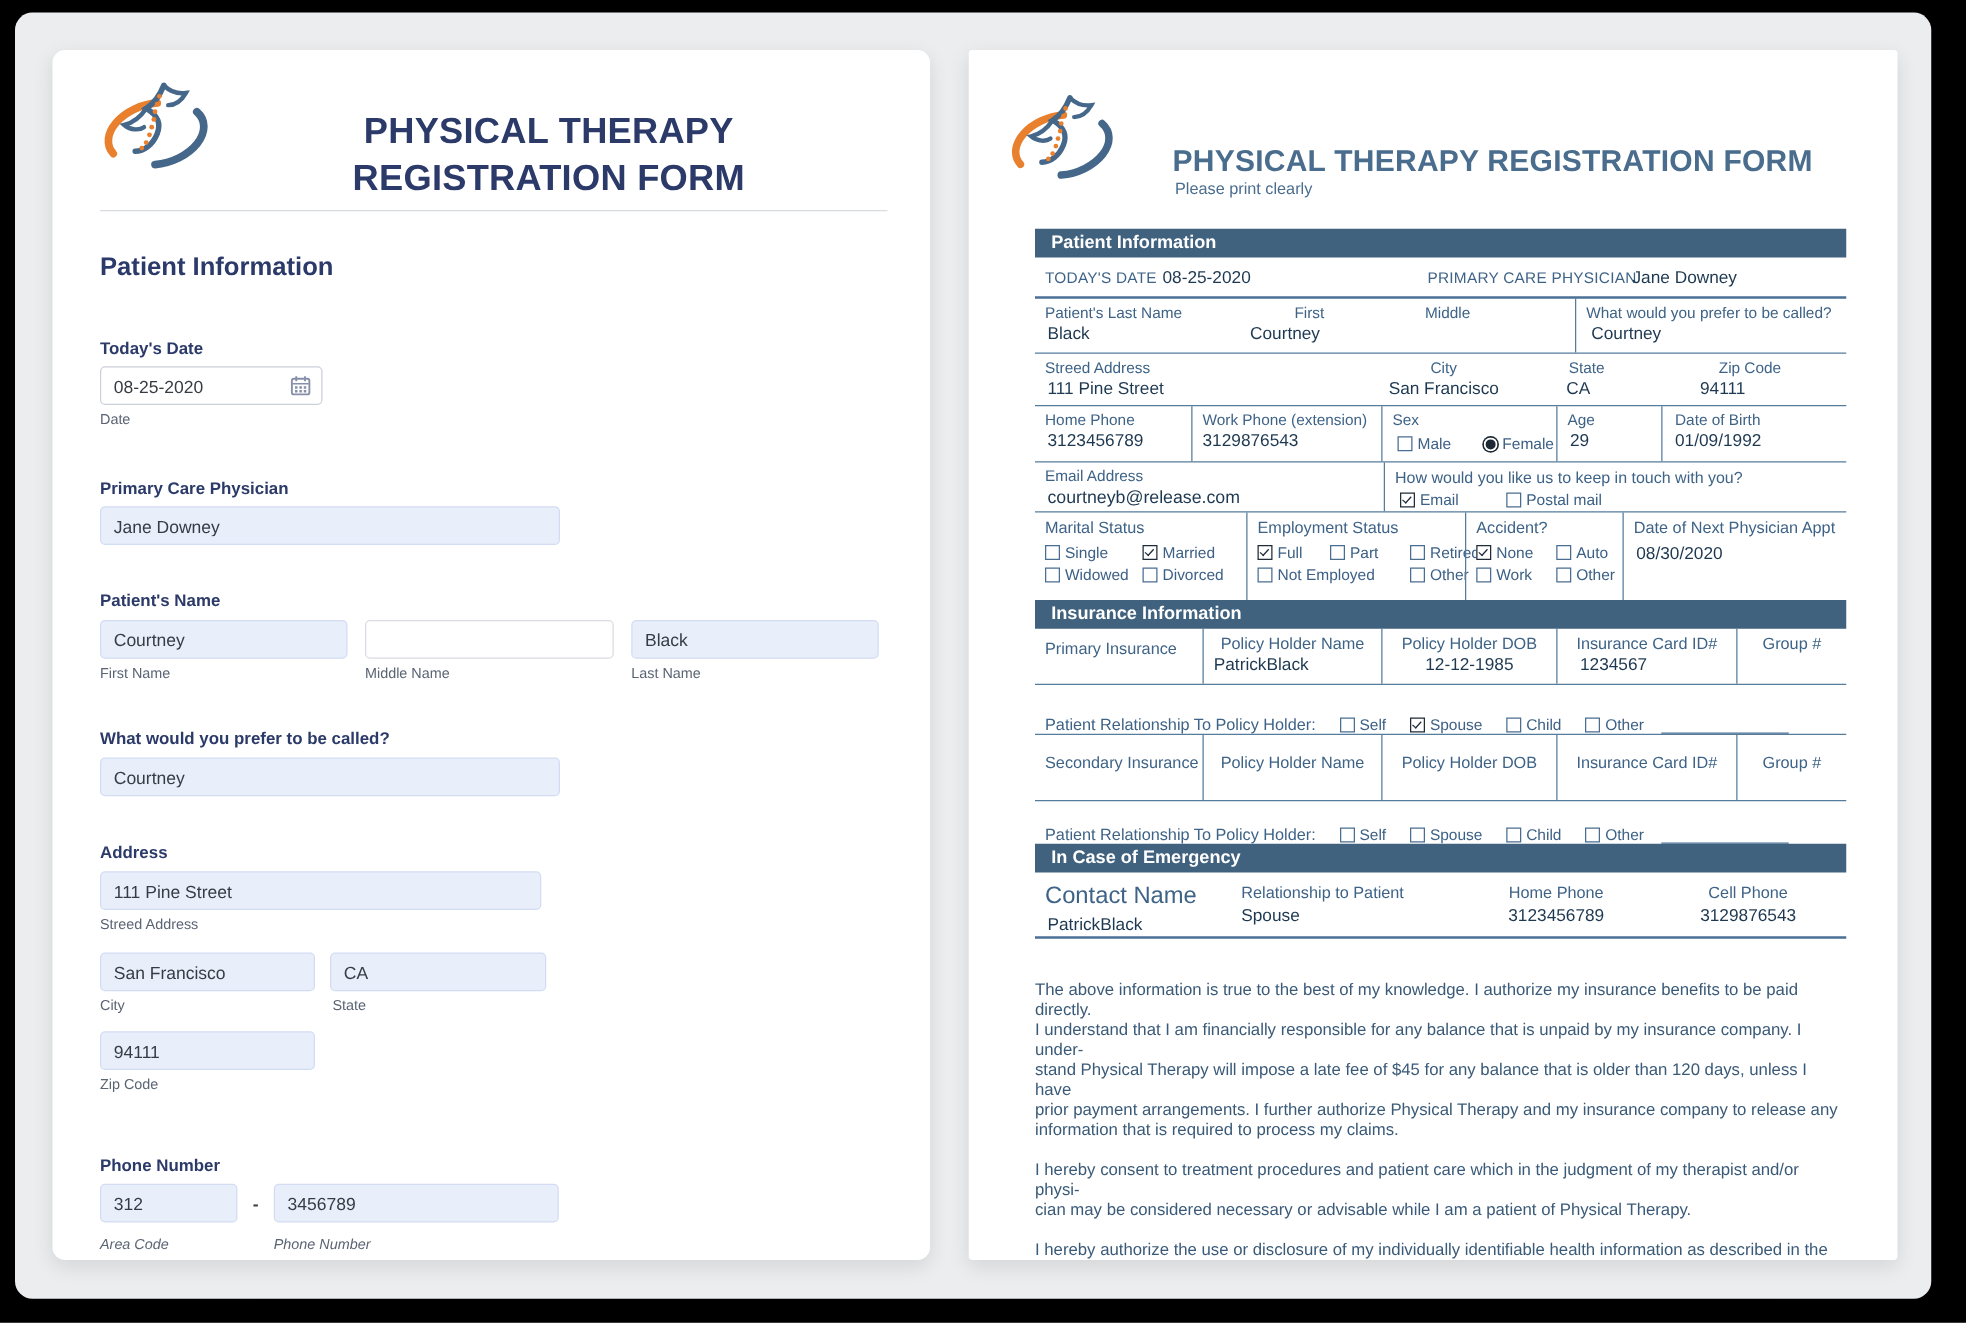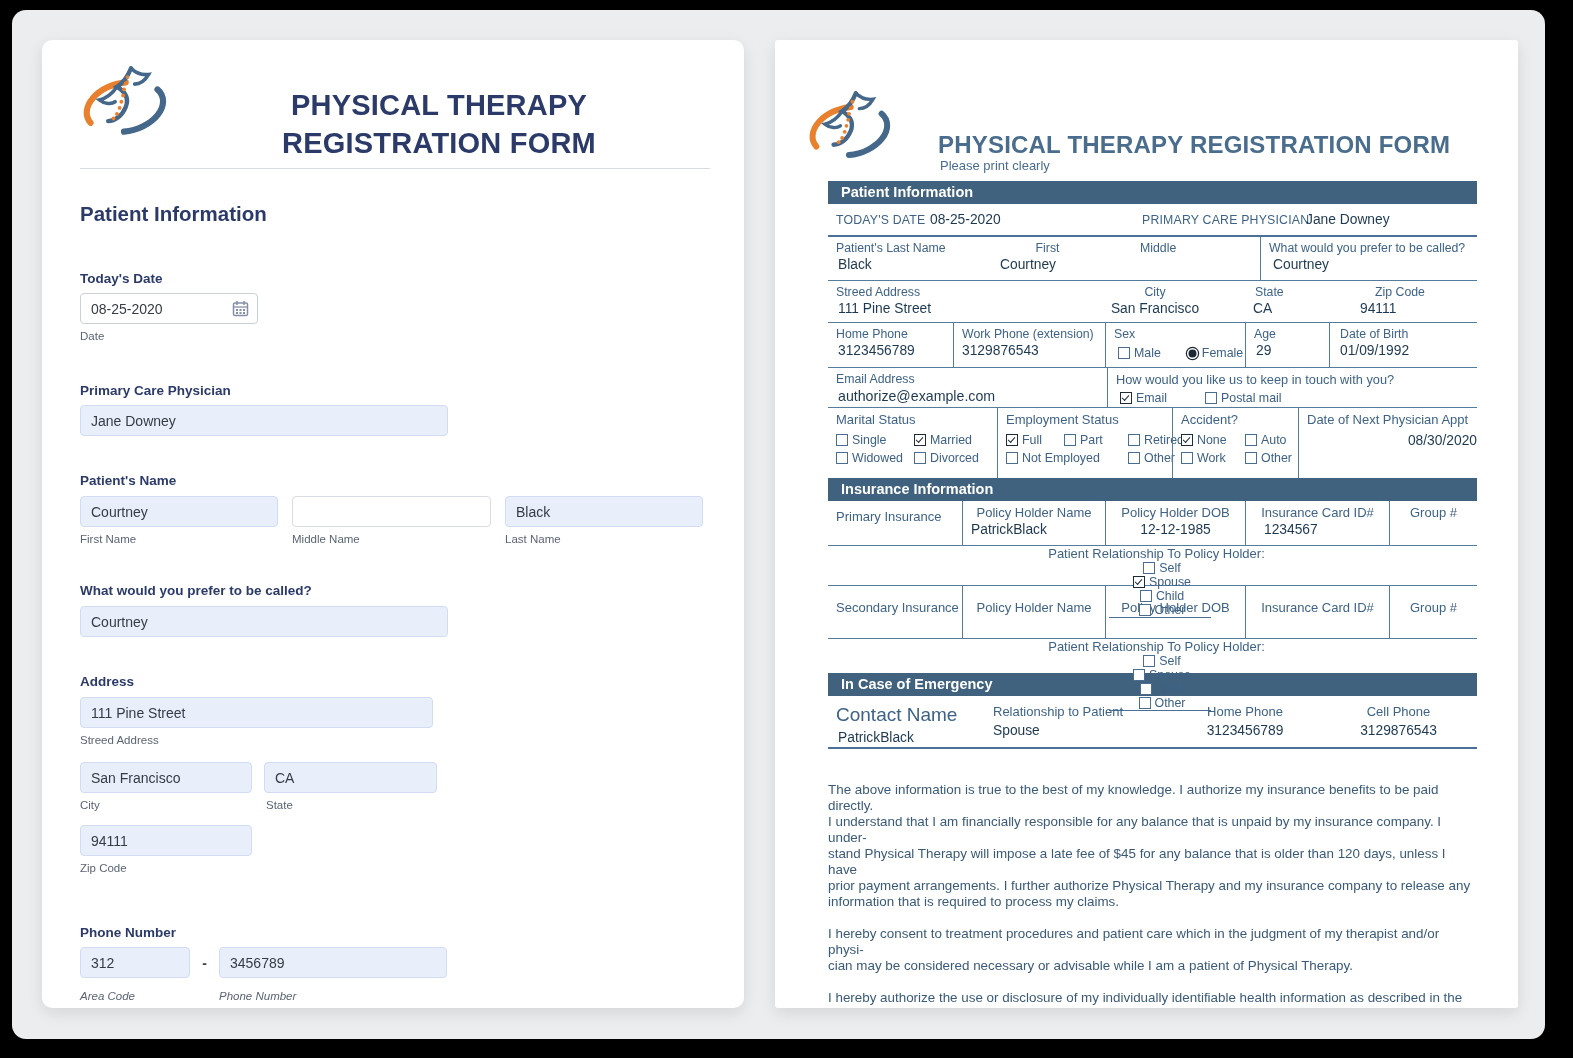--- a/index.html
+++ b/index.html
@@ -30,21 +30,21 @@
   .g-addr{margin-top:37px;} .g-phone{margin-top:51px;} .g-date{margin-top:45px;}
   .citystate{display:flex;gap:12px;margin-top:16px;}
   .zipwrap{margin-top:14px;}
   .phone-row{display:flex;align-items:center;margin-top:7px;}
   .dash{width:29px;text-align:center;color:#3c4248;font-size:14px;font-weight:bold;}
   .phone-subs{display:flex;margin-top:6px;font-style:italic;}
   .phone-subs .s1{width:139px;} 
 
   
   .paper{position:absolute;left:53px;top:0;width:649px;}
-  .head-block{position:relative;height:126px;margin-top:15px;}
+  .head-block{position:relative;height:143px;}
   .head-block .logo2{position:absolute;left:-22px;top:20px;width:86px;height:112px;}
   .doc-title{position:absolute;left:110px;top:76px;font-size:24px;font-weight:bold;color:#4a6d8e;letter-spacing:.2px;}
   .doc-sub{position:absolute;left:112px;top:103px;font-size:13px;color:#4a6d8e;}
   .bar{height:23px;line-height:23px;background:#40627e;color:#fff;font-size:14.5px;font-weight:bold;padding-left:13px;}
   .b1{border-bottom:1px solid #567c9c;} .b2{border-bottom:2px solid #4b7095;}
   .bL{border-left:1px solid #567c9c;}
   .lab{font-size:12.3px;color:#3e6387;}
   .val{font-size:13.8px;color:#1d3850;font-weight:500;}
   .cell{padding-top:4px;box-sizing:border-box;}
   .cell .lab{display:block;}
@@ -67,21 +67,21 @@
   .cb .box{width:10px;height:10px;border:1.4px solid #4a6d92;background:#fff;position:relative;flex:0 0 auto;}
   .cb.checked .box{border:1.8px solid #1f2b37;}
   .cb.checked .box:after{content:"";position:absolute;left:1px;top:1.5px;width:6px;height:3px;border-left:1.8px solid #1f2b37;border-bottom:1.8px solid #1f2b37;transform:rotate(-48deg);}
   .radio .dot{width:11px;height:11px;border-radius:50%;background:#1c2833;box-shadow:inset 0 0 0 1.5px #fff,0 0 0 1.2px #1c2833;flex:0 0 auto;}
   .cbgrid{display:grid;row-gap:4px;margin-top:6px;}
   .cbg-marital{grid-template-columns:78px auto;padding-left:8px;}
   .cbg-emp{grid-template-columns:58px 64px auto;padding-left:8px;}
   .cbg-acc{grid-template-columns:64px auto;padding-left:8px;}
   .kit-row{display:flex;gap:38px;padding-left:12px;margin-top:4px;}
   .sex-row{display:flex;gap:26px;padding-left:12px;margin-top:5px;}
-  .rel-row{display:flex;align-items:center;height:39px;flex-direction:column;}
+  .rel-row{display:flex;align-items:flex-end;height:39px;}
   .rel-row .rel-lab{font-size:13px;color:#3e6387;padding-left:8px;}
   .rel-row .cb{margin-left:19px;}
   .rel-row .cb:first-of-type{margin-left:26px;}
   .blank-line{width:102px;border-bottom:1.2px solid #4a7095;height:12px;margin-left:14px;}
   .paras{margin-top:33px;}
   .para{font-size:13.4px;line-height:16px;color:#3a5a78;white-space:pre-line;margin:0 0 16px 0;}
   .vtop{padding-top:14px;}
 </style>
 </head>
 <body>
@@ -293,21 +293,21 @@
         </div>
         <div class="cell bL">
           <span class="lab p10">Date of Birth</span>
           <span class="val p10">01/09/1992</span>
         </div>
       </div>
 
       <div class="grid r-email b1">
         <div class="cell">
           <span class="lab p8">Email Address</span>
-          <span class="val p10" style="font-size:14.2px;">authorize@example.com</span>
+          <span class="val p10" style="font-size:14.2px;">courtneyb@release.com</span>
         </div>
         <div class="cell bL">
           <span class="lab p8" style="font-size:12.8px;">How would you like us to keep in touch with you?</span>
           <div class="kit-row">
             <span class="cb checked">
                 <span class="box"></span>
                 <span>Email</span>
               </span>
             <span class="cb">
                 <span class="box"></span>
@@ -380,21 +380,21 @@
                 <span>Work</span>
               </span>
             <span class="cb">
                 <span class="box"></span>
                 <span>Other</span>
               </span>
           </div>
         </div>
         <div class="cell bL">
           <span class="lab p8" style="font-size:13px;">Date of Next Physician Appt</span>
-          <span class="val p10" style="margin-top:6px;text-align:right;">08/30/2020</span>
+          <span class="val p10" style="margin-top:6px;">08/30/2020</span>
         </div>
       </div>
 
       <div class="bar">Insurance Information</div>
 
       <div class="grid r-ins b1">
         <div class="cell">
           <span class="lab p8" style="font-size:13px;margin-top:4px;">Primary Insurance</span>
         </div>
         <div class="cell bL">

